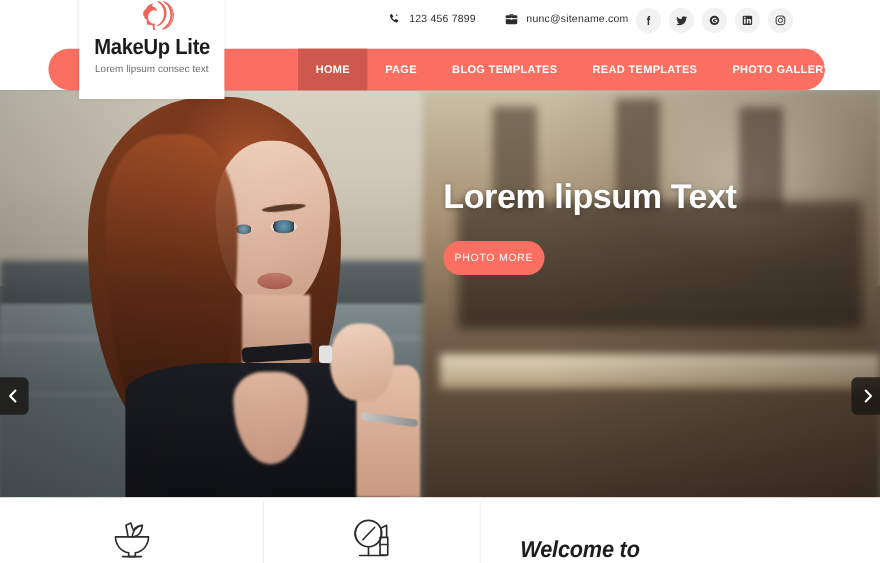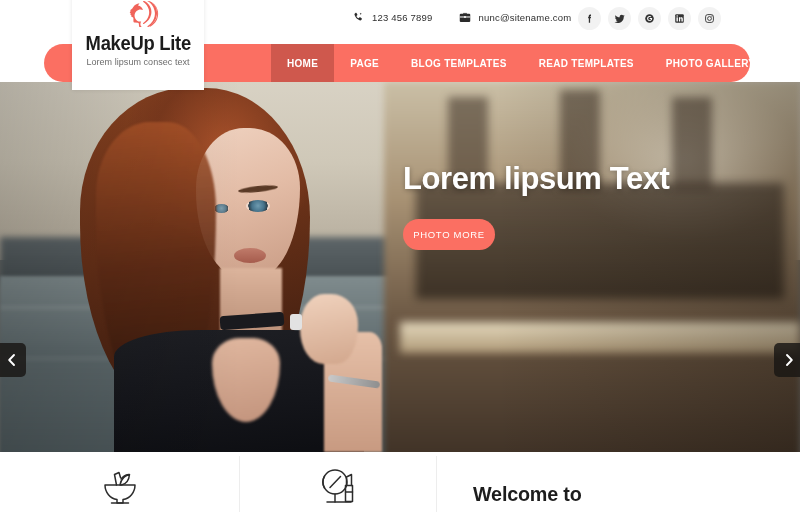--- a/index.html
+++ b/index.html
@@ -231,22 +231,23 @@
   .arrow.prev { left: -4px; border-radius: 0 5px 5px 0; }
   .arrow.next { right: -4px; border-radius: 5px 0 0 5px; }
   .arrow svg { display: block; }
 
   
   .features {
     position: absolute; left: 0; top: 452px; width: 800px; height: 60px;
     background: #ffffff; display: flex; align-items: flex-start;
   }
   .feat-col {
-    height: 60px; display: flex; align-items: center; justify-content: center;
+    height: 60px; display: flex; align-items: flex-end; justify-content: center;
     position: relative;
+    font-style: italic;
   }
   .feat-col.c1 { width: 240px; }
   .feat-col.c2 { width: 197px; }
   .feat-col.c3 { width: 363px; justify-content: flex-start; padding-left: 36px; }
   .divider {
     position: absolute; right: 0; top: 4px; width: 1px; height: 56px;
     background: #ededed;
   }
   .feat-icon { width: 48px; height: 48px; color: #2c2c2c; margin-top: 6px; }
   .welcome-title {

